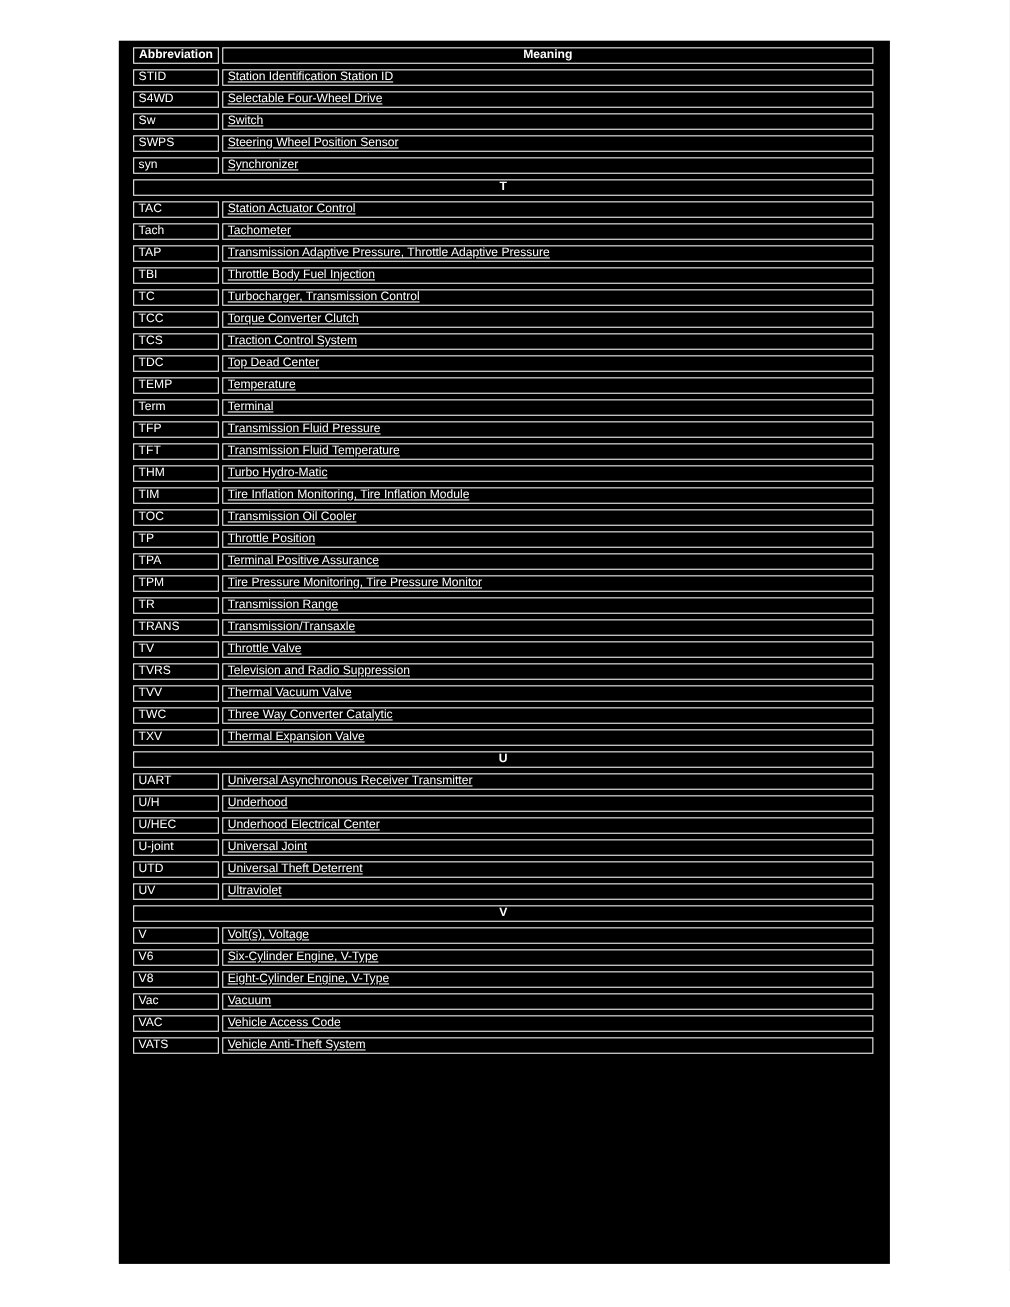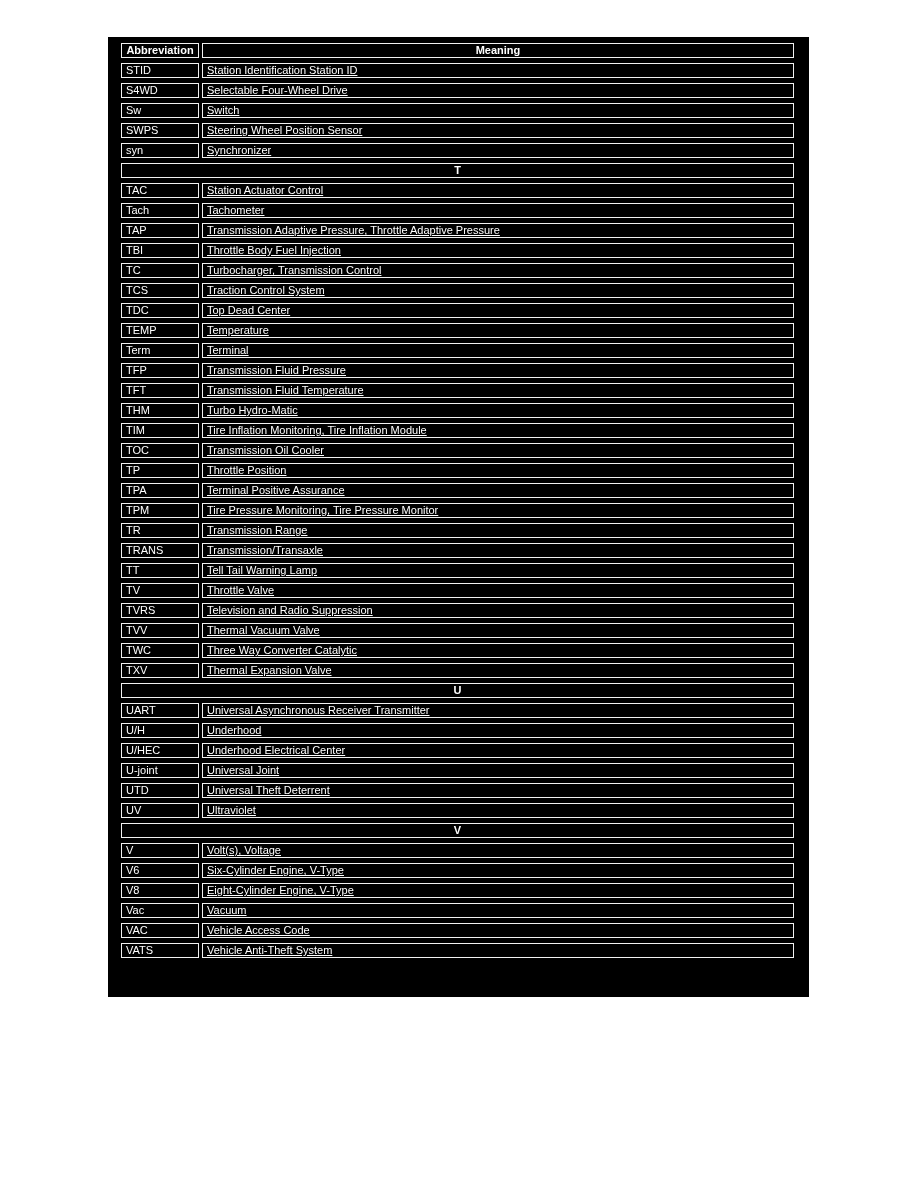--- a/index.html
+++ b/index.html
@@ -11,21 +11,21 @@
     width: 918px;
     height: 1188px;
     position: relative;
     font-family: "Liberation Sans", "DejaVu Sans", sans-serif;
   }
   .table-block {
     position: absolute;
     left: 108px;
     top: 37px;
     width: 701px;
-    height: 960px;
+    height: 1112px;
     background: #000000;
     box-sizing: border-box;
     padding: 1px 12px 5px 10px;
     overflow: hidden;
   }
   table.abbr-table {
     border-collapse: separate;
     border-spacing: 3px 5px;
     table-layout: fixed;
     width: 679px;
@@ -109,20 +109,24 @@
         </tr>
         <tr>
           <td class="abbr-cell">TBI</td>
           <td class="meaning-cell">Throttle Body Fuel Injection</td>
         </tr>
         <tr>
           <td class="abbr-cell">TC</td>
           <td class="meaning-cell">Turbocharger, Transmission Control</td>
         </tr>
         <tr>
+          <td class="abbr-cell">TCC</td>
+          <td class="meaning-cell">Torque Converter Clutch</td>
+        </tr>
+        <tr>
           <td class="abbr-cell">TCS</td>
           <td class="meaning-cell">Traction Control System</td>
         </tr>
         <tr>
           <td class="abbr-cell">TDC</td>
           <td class="meaning-cell">Top Dead Center</td>
         </tr>
         <tr>
           <td class="abbr-cell">TEMP</td>
           <td class="meaning-cell">Temperature</td>
@@ -163,24 +167,20 @@
           <td class="abbr-cell">TPM</td>
           <td class="meaning-cell">Tire Pressure Monitoring, Tire Pressure Monitor</td>
         </tr>
         <tr>
           <td class="abbr-cell">TR</td>
           <td class="meaning-cell">Transmission Range</td>
         </tr>
         <tr>
           <td class="abbr-cell">TRANS</td>
           <td class="meaning-cell">Transmission/Transaxle</td>
-        </tr>
-        <tr>
-          <td class="abbr-cell">TT</td>
-          <td class="meaning-cell">Tell Tail Warning Lamp</td>
         </tr>
         <tr>
           <td class="abbr-cell">TV</td>
           <td class="meaning-cell">Throttle Valve</td>
         </tr>
         <tr>
           <td class="abbr-cell">TVRS</td>
           <td class="meaning-cell">Television and Radio Suppression</td>
         </tr>
         <tr>

